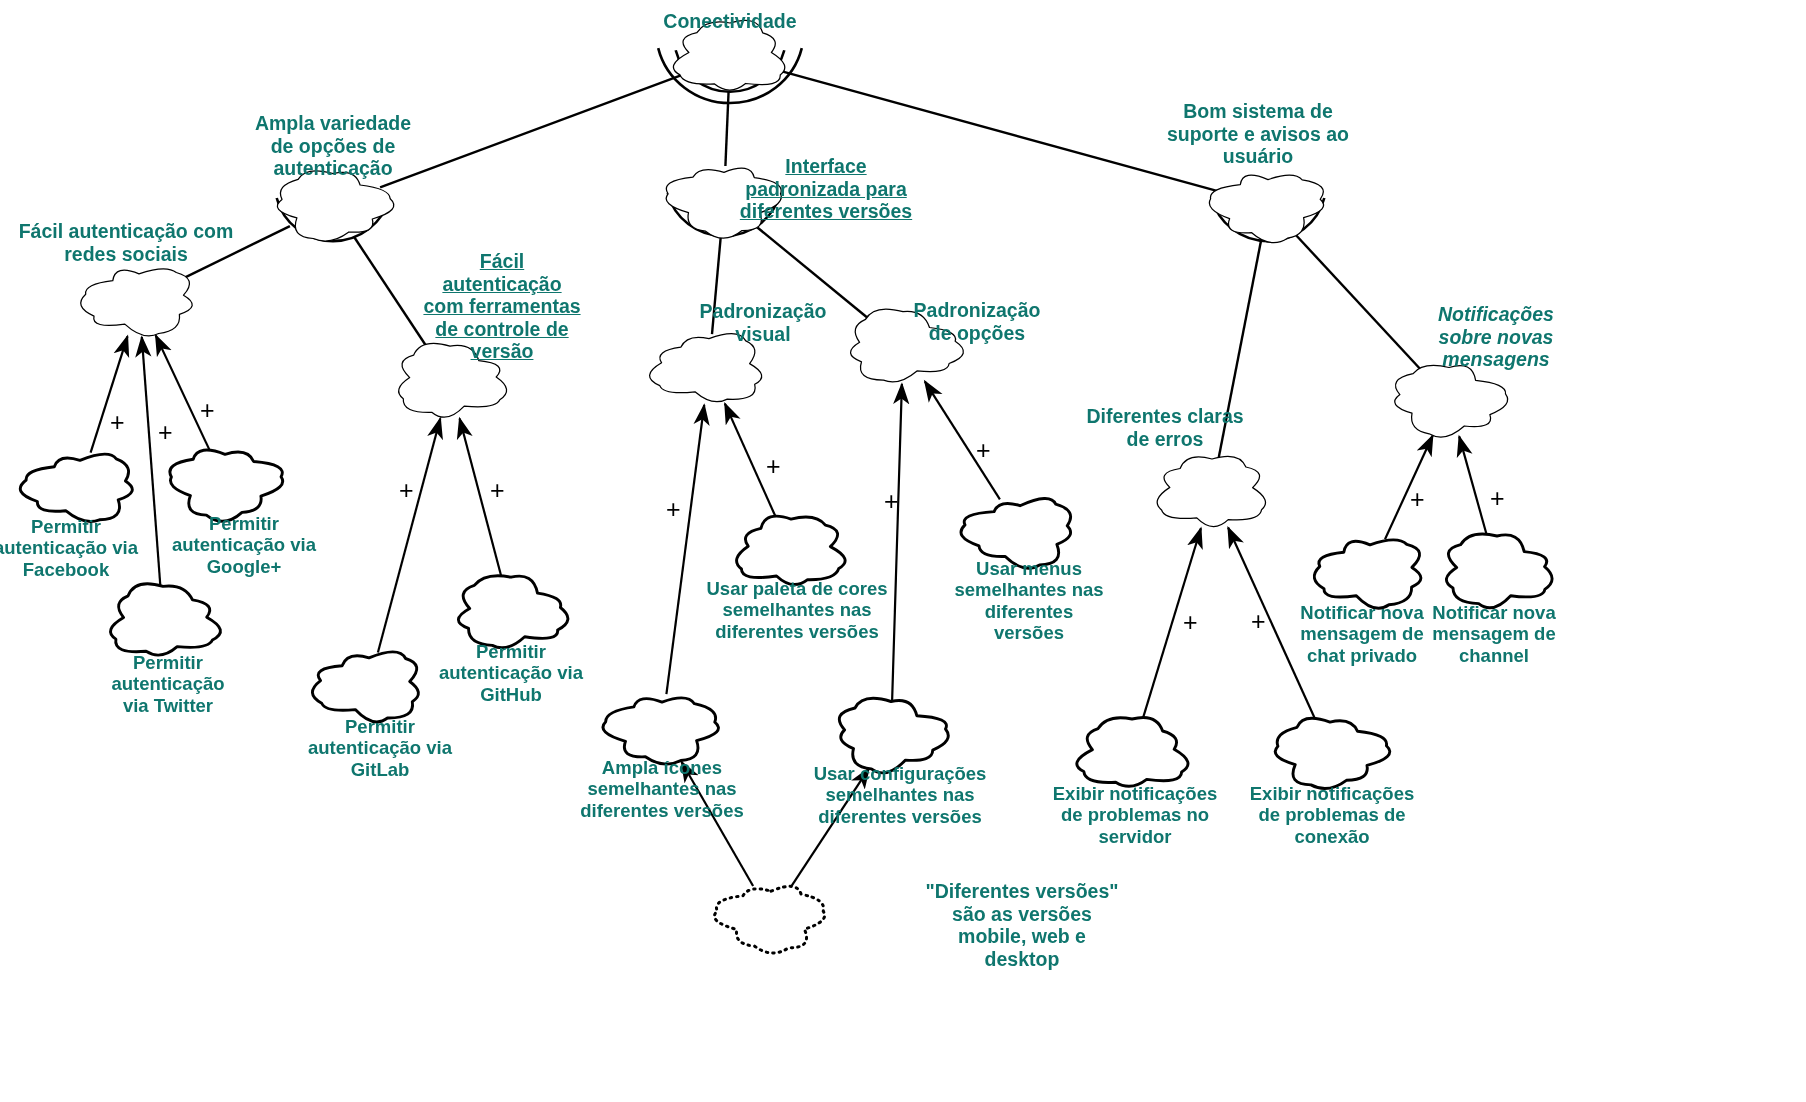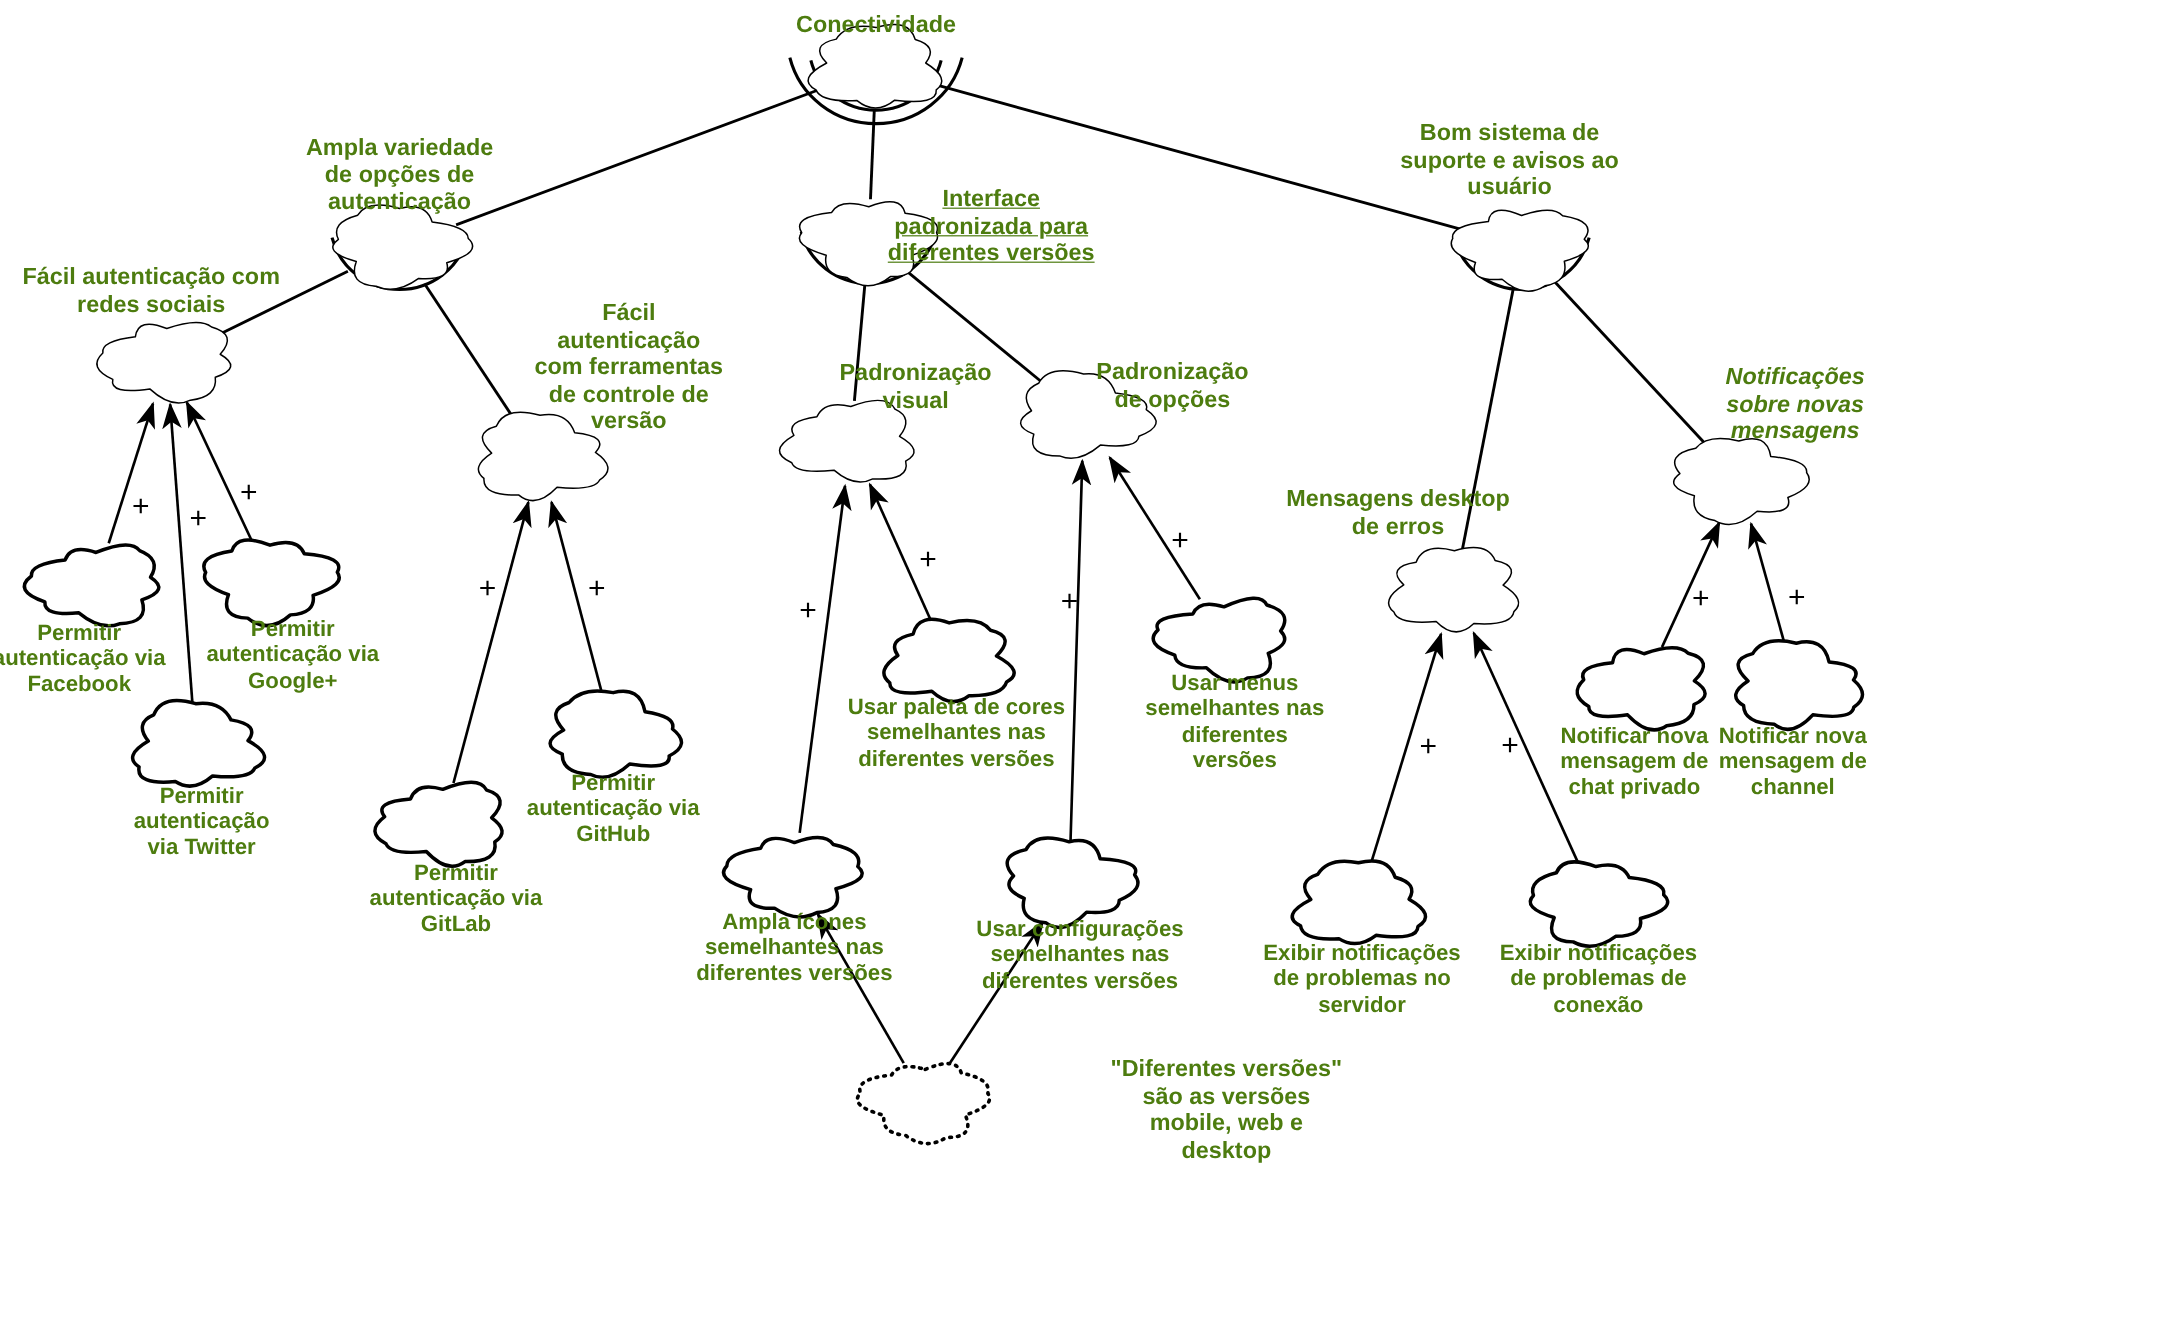--- a/index.html
+++ b/index.html
@@ -1,19 +1,19 @@
 <!DOCTYPE html>
 <html><head>
 <meta charset="utf-8">
 <style>
   html,body{margin:0;padding:0;background:#ffffff;}
   body{font-family:"Liberation Sans",sans-serif;}
   #stage{position:relative;width:1806px;height:1102px;background:#fff;overflow:hidden;}
   #canvas{position:absolute;left:0;top:0;width:1806px;height:1102px;}
-  .lbl{position:absolute;font-family:"Liberation Sans",sans-serif;font-weight:bold;color:#4d7c0f;
+  .lbl{position:absolute;font-family:"Liberation Sans",sans-serif;font-weight:bold;color:#0f766e;
        text-align:center;line-height:1.16;white-space:pre-line;}
   .lbl.s20{font-size:19.5px;}
   .lbl.s19{font-size:18.5px;}
   .contrib{position:absolute;font-family:"Liberation Sans",sans-serif;font-size:25px;
            font-weight:500;color:#000;line-height:1;}
 </style>
 </head>
 <body>
 
 <div id="stage">
@@ -81,36 +81,36 @@
         <path d="M771.0,891.2 Q797.0,880.1 801.1,894.3 Q826.5,899.1 823.2,911.2 Q830.1,921.1 804.4,929.2 Q812.7,948.3 788.6,947.8 Q771.8,959.0 754.4,946.0 Q734.1,944.5 736.8,929.5 Q706.6,921.3 717.2,911.0 Q712.1,899.1 743.0,895.8 Q749.6,884.7 771.0,891.2 Z" fill="#ffffff" stroke="#000000" stroke-width="3" stroke-linejoin="round" stroke-dasharray="1.5 5" stroke-linecap="round"></path>
       </g>
   </svg>
   <div id="labels">
       <div class="lbl s20" style="width: 260px; left: 600px; top: 10px;">Conectividade</div>
       <div class="lbl s20" style="width: 230px; left: 218px; top: 112px;">Ampla variedade
 de opções de
 autenticação</div>
       <div class="lbl s20" style="width: 300px; left: -24px; top: 220px;">Fácil autenticação com
 redes sociais</div>
-      <div class="lbl s20" style="width: 200px; left: 424px; top: 250px;">Fácil
+      <div class="lbl s20" style="width: 200px; left: 402px; top: 250px; text-decoration: underline;">Fácil
 autenticação
 com ferramentas
 de controle de
 versão</div>
       <div class="lbl s20" style="width: 230px; left: 711px; top: 155px; text-decoration: underline;">Interface
 padronizada para
 diferentes versões</div>
       <div class="lbl s20" style="width: 190px; left: 668px; top: 300px;">Padronização
 visual</div>
       <div class="lbl s20" style="width: 190px; left: 882px; top: 299px;">Padronização
 de opções</div>
       <div class="lbl s20" style="width: 250px; left: 1133px; top: 100px;">Bom sistema de
 suporte e avisos ao
 usuário</div>
-      <div class="lbl s20" style="width: 250px; left: 1040px; top: 405px;">Mensagens desktop
+      <div class="lbl s20" style="width: 250px; left: 1040px; top: 405px;">Diferentes claras
 de erros</div>
       <div class="lbl s20" style="width: 190px; left: 1401px; top: 303px; font-style: italic;">Notificações
 sobre novas
 mensagens</div>
       <div class="lbl s19" style="width: 200px; left: -34px; top: 516px;">Permitir
 autenticação via
 Facebook</div>
       <div class="lbl s19" style="width: 200px; left: 68px; top: 652px;">Permitir
 autenticação
 via Twitter</div>

